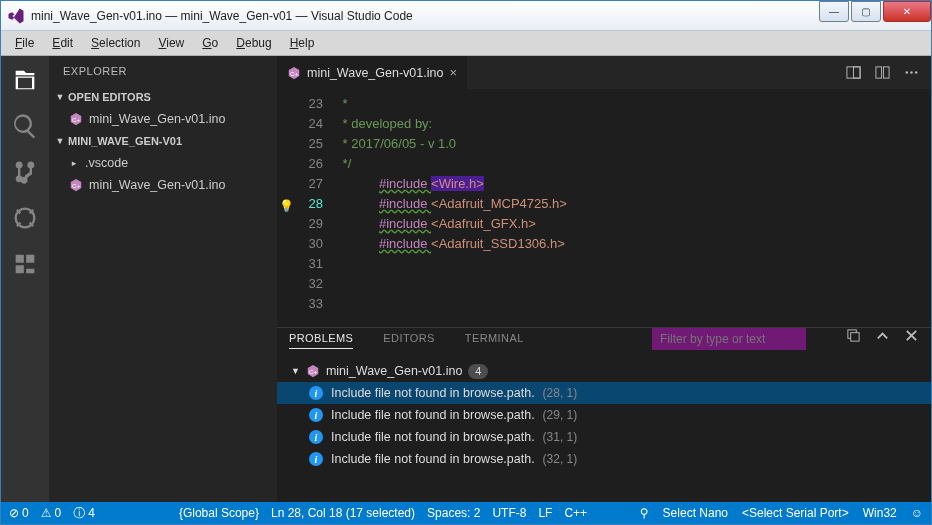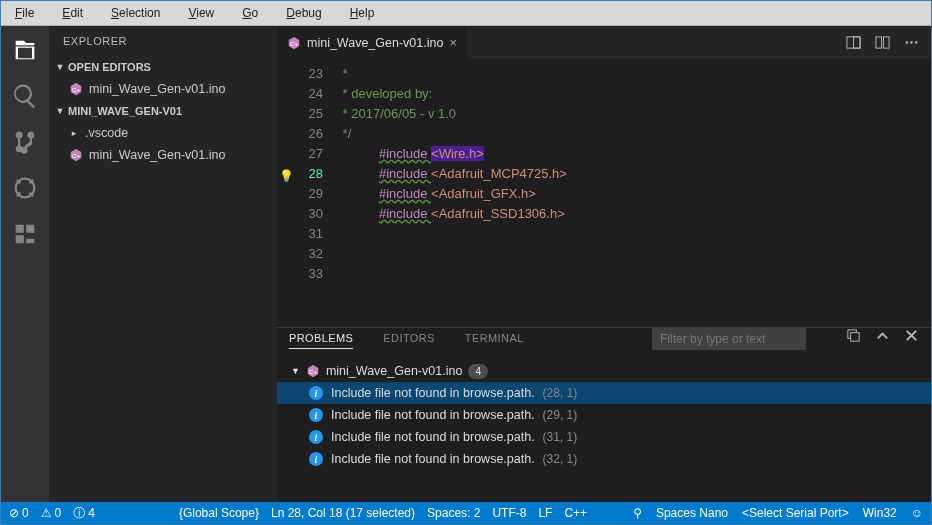--- a/index.html
+++ b/index.html
@@ -6,21 +6,21 @@
 body { background: #1e1e1e; width: 932px; height: 525px; overflow: hidden; display: flex; flex-direction: column; }
 .win-frame { border: 1px solid #3a7ec0; display: flex; flex-direction: column; height: 100%; }
 
 .titlebar { height: 30px; background: linear-gradient(#fff, #e9eef5); display: flex; align-items: center; padding-left: 6px; border-bottom: 1px solid #b7c7d9; }
 .titlebar .vs-logo { width: 18px; height: 18px; margin-right: 6px; }
 .titlebar-text { font-size: 12px; color: #222; flex: 1; white-space: nowrap; }
 .win-btns { display: flex; height: 22px; gap: 2px; align-self: flex-start; margin-top: 0; }
 .win-btn { width: 30px; height: 21px; border: 1px solid #6a7e94; border-radius: 0 0 3px 3px; background: linear-gradient(#f2f6fb,#d7e2ee); display:flex;align-items:center;justify-content:center; font-size:10px; color:#2a3b4d; cursor:pointer; }
 .win-btn.close { background: linear-gradient(#e78,#c93327); color:#fff; width:48px; border-color:#a83127; }
 
-.menubar { height: 24px; background: #d8d8d8; border-bottom: 1px solid #b0b0b0; display:flex; align-items:center; padding: 12px 6px; gap: 12px; }
+.menubar { height: 24px; background: #d8d8d8; border-bottom: 1px solid #b0b0b0; display:flex; align-items:center; padding: 12px 6px; gap: 2px; }
 .menubar span { font-size:12px; color:#222; padding: 2px 8px; cursor:pointer; }
 .menubar span u { text-decoration: underline; }
 
 .workspace { flex:1; display:flex; background:#1e1e1e; overflow:hidden; min-height:0; }
 .activity-bar { width:48px; background:#333333; display:flex; flex-direction:column; align-items:center; padding-top:10px; gap:18px; }
 .activity-icon { width:28px; height:28px; display:flex; align-items:center; justify-content:center; fill:#858585; cursor:pointer; }
 .activity-icon.active { fill:#fff; }
 .sidebar { width:228px; background:#252526; display:flex; flex-direction:column; color:#ccc;text-align:center; }
 .sidebar-title { height:30px; display:flex; align-items:center; padding:0 14px; font-size:11px; letter-spacing:0.5px; color:#bbb; }
 .section-hdr { height:22px; display:flex; align-items:center; padding:0 6px; font-size:11px; color:#ccc; font-weight:600; cursor:pointer; }
@@ -41,39 +41,50 @@
 .c-comment { color:#6A9955; }
 .c-macro { color:#c586c0; }
 .c-string { color:#ce9178; }
 .selbg { background:#4c1d95; }
 .wavy { text-decoration: underline wavy #569c3b; text-decoration-skip-ink: none; margin-left: 40px; }
 
 .panel { height:175px; background:#1e1e1e; border-top:1px solid #3a3a3a; display:flex; flex-direction:column; }
 .panel-tabs { height:32px; display:flex; align-items:flex-start; padding:0 12px; gap:30px; font-size:11px; color:#888; }
 .ptab { cursor:pointer; padding:4px 0; letter-spacing:0.4px; }
 .ptab.active { color:#e7e7e7; border-bottom:1px solid #e7e7e7; }
-.filter-box { margin-left:auto; background:#404040; color:#ccc; border:none; height:22px; width:154px; padding:0 8px; font-size:12px; outline:none; }
+.filter-box { margin-left:auto; background:#701a75; color:#ccc; border:none; height:22px; width:154px; padding:0 8px; font-size:12px; outline:none; }
 .panel-actions { display:flex; align-items:center; gap:14px; margin-left:10px; }
 .problem-file { height:22px; display:flex; align-items:center; padding-left:14px; gap:6px; font-size:12.5px; color:#ddd; cursor:pointer; }
 .badge { background:#4d4d4d; color:#ddd; border-radius:8px; padding:0 7px; font-size:11px; line-height:15px; }
 .problem-row { height:22px; display:flex; align-items:center; padding-left:32px; gap:8px; font-size:12.5px; color:#ddd; cursor:pointer; }
 .problem-row.selected { background:#094771; }
 .problem-row .loc { color:#888; font-size:12px; }
 .info-icon { width:14px; height:14px; border-radius:50%; background:#2196f3; color:#fff; display:flex; align-items:center; justify-content:center; font-size:10px; font-weight:bold; font-style:italic; font-family: Georgia, serif; }
 
 .statusbar { height:22px; background:#007acc; color:#fff; display:flex; align-items:center; font-size:12px; padding:0 8px; gap:12px; }
 .sb-item { display:flex; align-items:center; gap:3px; cursor:pointer; }
 .sb-spacer { flex:1; }
 .sb-right { display:flex; align-items:center; gap:14px; }
 </style>
 </head>
 <body>
 
 <div class="win-frame">
 
+  <div class="titlebar">
+    <svg class="vs-logo" viewBox="0 0 24 24">
+        <path fill="#68217a" d="M17 2l5 3v14l-5 3-8-8 8-12zM7 7l-5 2v6l5 2 3-3-3-2 3-2-3-3z"></path>
+      </svg>
+    <span class="titlebar-text">mini_Wave_Gen-v01.ino — mini_Wave_Gen-v01 — Visual Studio Code</span>
+    <div class="win-btns">
+      <div class="win-btn">—</div>
+      <div class="win-btn">▢</div>
+      <div class="win-btn close">✕</div>
+    </div>
+  </div>
 
   <div class="menubar">
     <span><u>F</u>ile</span>
     <span><u>E</u>dit</span>
     <span><u>S</u>election</span>
     <span><u>V</u>iew</span>
     <span><u>G</u>o</span>
     <span><u>D</u>ebug</span>
     <span><u>H</u>elp</span>
   </div>
@@ -245,19 +256,19 @@
     <span class="sb-spacer" style="flex:0 0 60px"></span>
     <span class="sb-item">{Global Scope}</span>
     <span class="sb-item">Ln 28, Col 18 (17 selected)</span>
     <span class="sb-item">Spaces: 2</span>
     <span class="sb-item">UTF-8</span>
     <span class="sb-item">LF</span>
     <span class="sb-item">C++</span>
     <span class="sb-spacer"></span>
     <div class="sb-right">
       <span class="sb-item">⚲</span>
-      <span class="sb-item">Spaces Nano</span>
+      <span class="sb-item">Select Nano</span>
       <span class="sb-item">&lt;Select Serial Port&gt;</span>
       <span class="sb-item">Win32</span>
       <span class="sb-item">☺</span>
     </div>
   </div>
 </div>
 
 </body></html>

